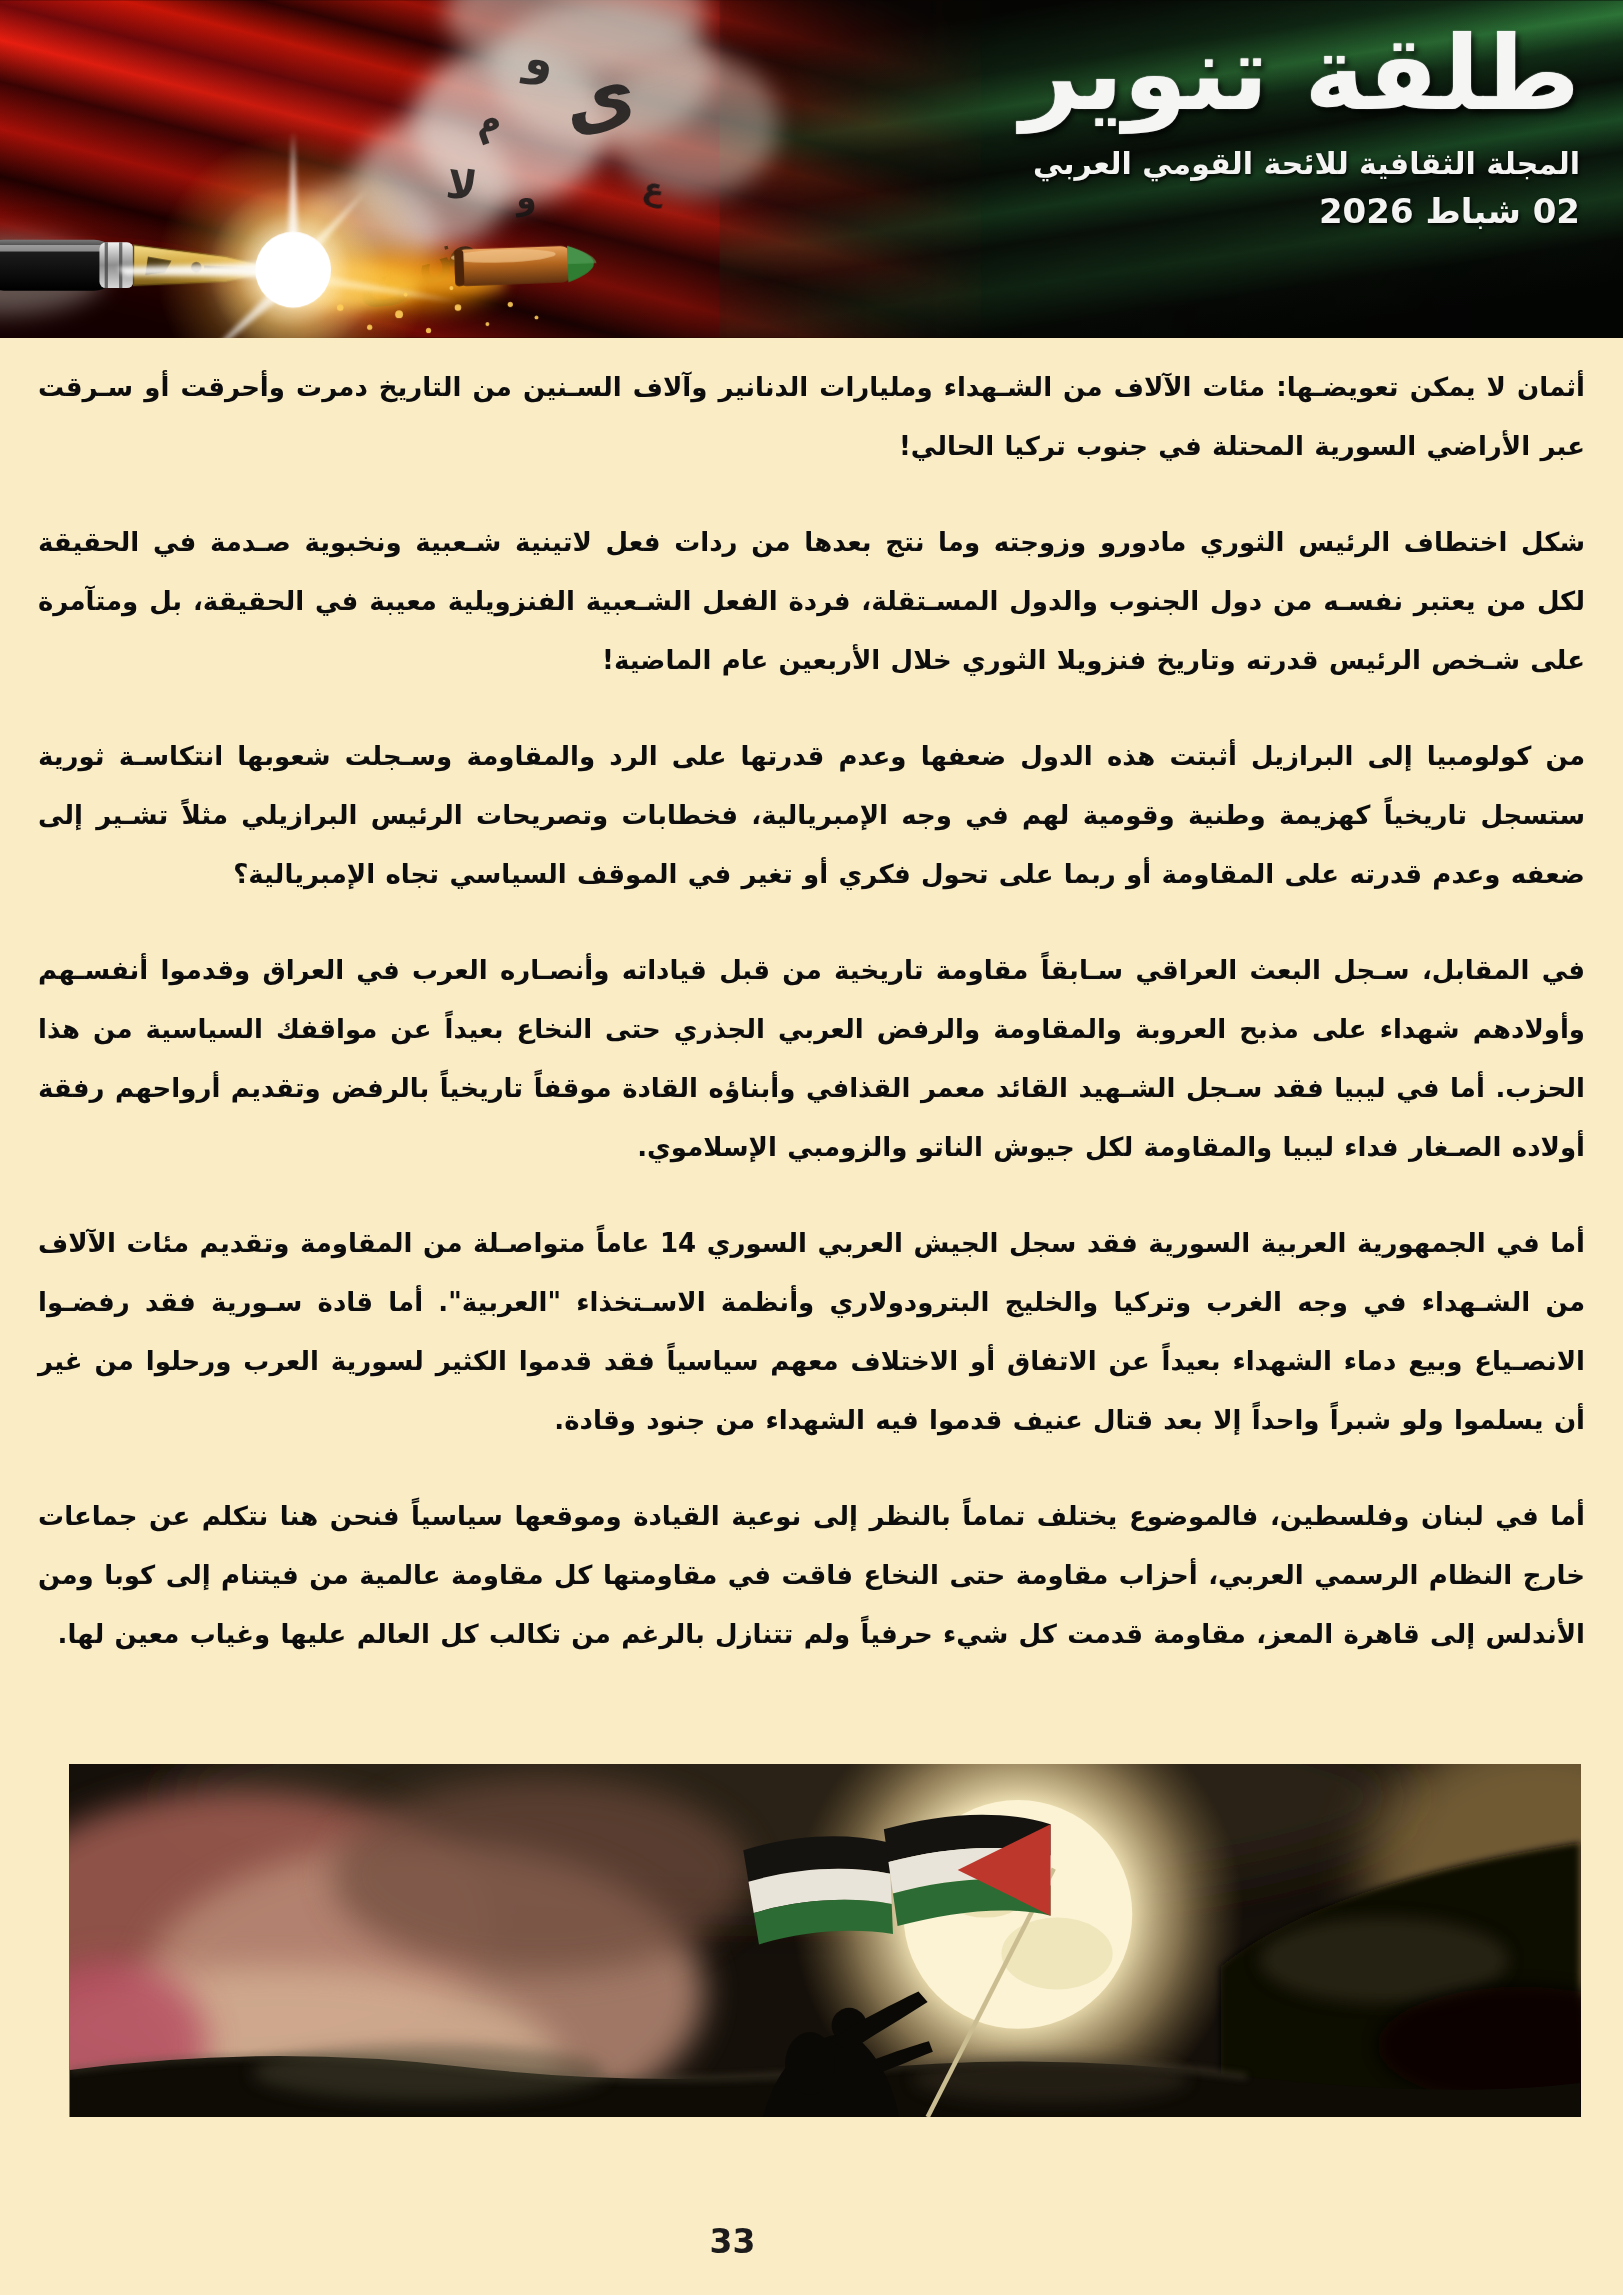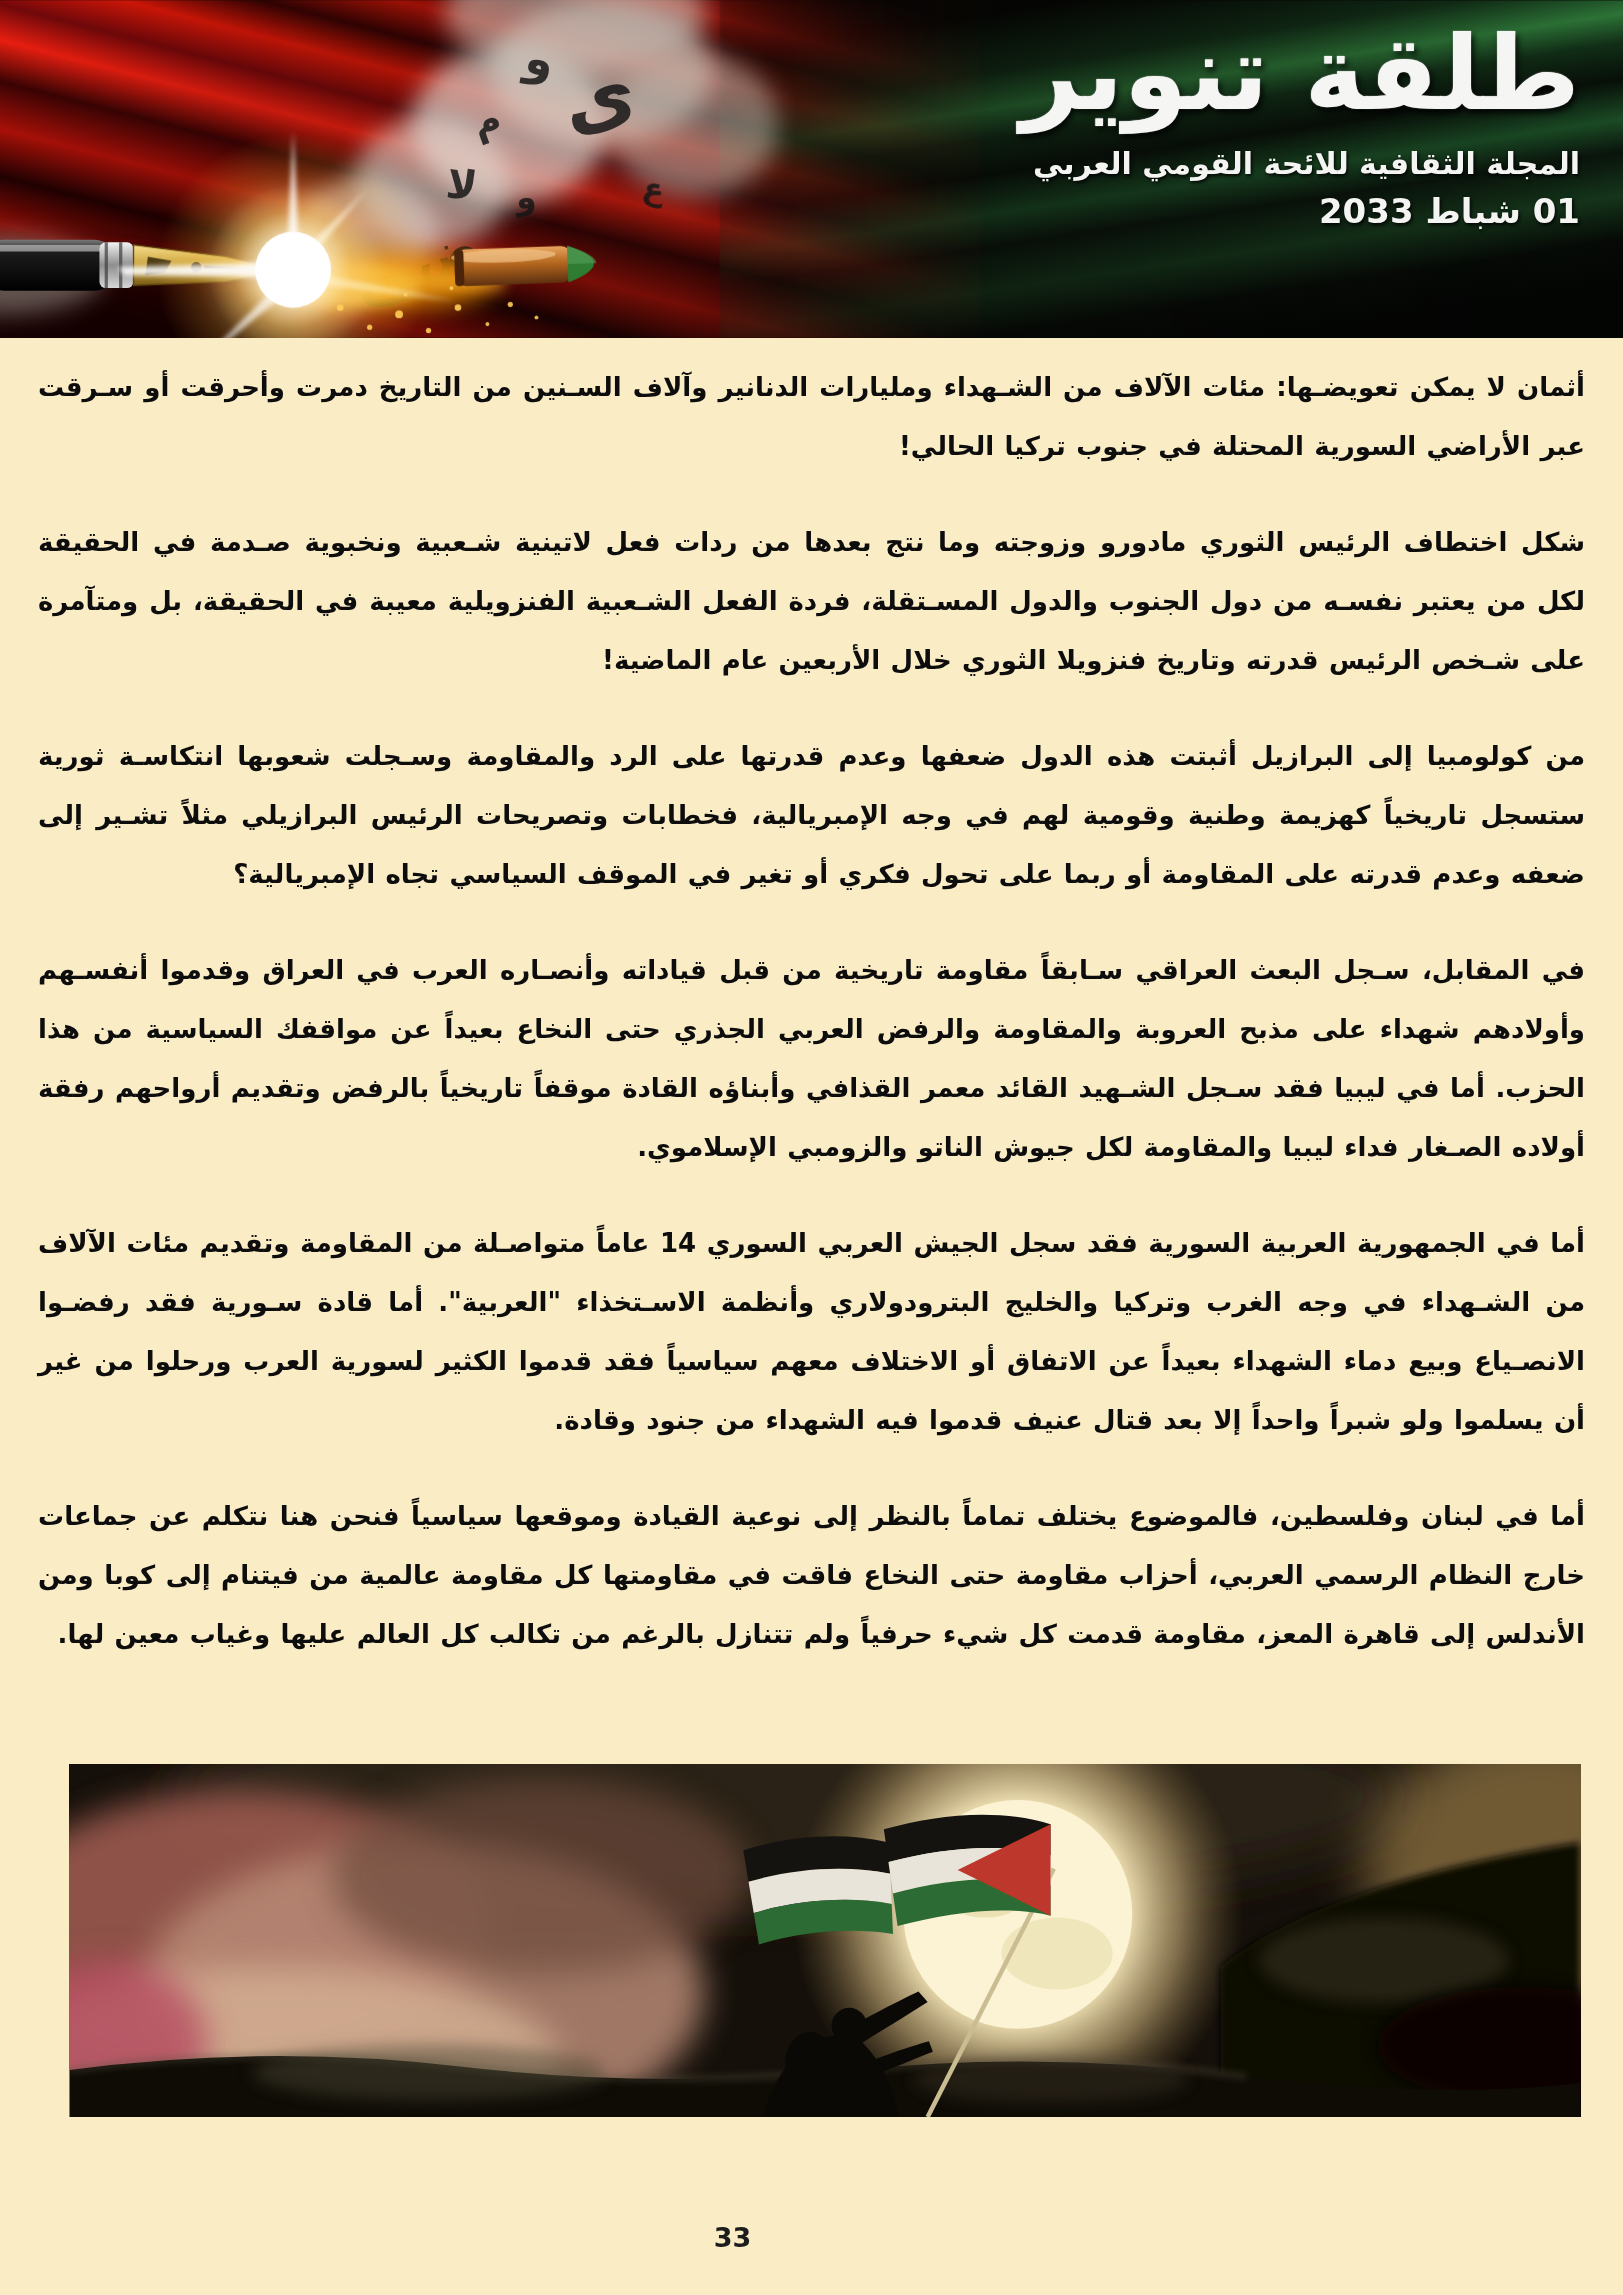--- a/index.html
+++ b/index.html
@@ -53,21 +53,21 @@
   }
   
   .photo{
     position:absolute; top:1764px; left:69px; width:1512px; height:353px;
     overflow:hidden; background:#15100a;
   }
   .photo svg{display:block;}
   
   .page-number{
     position:absolute; top:2222px; left:0; width:1465px;
-    text-align:center; font-size:27px; font-weight:bold; color:#1c1c1c;
+    text-align:center; font-size:33px; font-weight:bold; color:#1c1c1c;
   }
 </style>
 </head>
 <body>
 
 <div class="page">
 
   <div class="masthead">
     <svg width="1623" height="338" viewBox="0 0 2481 516" aria-hidden="true">
       <defs>
@@ -230,21 +230,21 @@
         <circle cx="780" cy="465" r="4"></circle>
           <circle cx="690" cy="440" r="3"></circle>
           <circle cx="620" cy="450" r="3"></circle>
         <circle cx="820" cy="485" r="3"></circle>
       </g>
     </svg>
 
     <div class="masthead-text">
       <div class="mast-title">طلقة تنوير</div>
       <div class="mast-subtitle">المجلة الثقافية للائحة القومي العربي</div>
-      <div class="mast-date">01 شباط 2033</div>
+      <div class="mast-date">02 شباط 2026</div>
     </div>
   </div>
 
   <div class="article">
     <p>أثمان لا يمكن تعويضـها: مئات الآلاف من الشـهداء ومليارات الدنانير وآلاف السـنين من التاريخ دمرت وأحرقت أو سـرقت عبر الأراضي السورية المحتلة في جنوب تركيا الحالي!</p>
     <p>شكل اختطاف الرئيس الثوري مادورو وزوجته وما نتج بعدها من ردات فعل لاتينية شـعبية ونخبوية صـدمة في الحقيقة لكل من يعتبر نفسـه من دول الجنوب والدول المسـتقلة، فردة الفعل الشـعبية الفنزويلية معيبة في الحقيقة، بل ومتآمرة على شـخص الرئيس قدرته وتاريخ فنزويلا الثوري خلال الأربعين عام الماضية!</p>
     <p>من كولومبيا إلى البرازيل أثبتت هذه الدول ضعفها وعدم قدرتها على الرد والمقاومة وسـجلت شعوبها انتكاسـة ثورية ستسجل تاريخياً كهزيمة وطنية وقومية لهم في وجه الإمبريالية، فخطابات وتصريحات الرئيس البرازيلي مثلاً تشـير إلى ضعفه وعدم قدرته على المقاومة أو ربما على تحول فكري أو تغير في الموقف السياسي تجاه الإمبريالية؟</p>
     <p>في المقابل، سـجل البعث العراقي سـابقاً مقاومة تاريخية من قبل قياداته وأنصـاره العرب في العراق وقدموا أنفسـهم وأولادهم شهداء على مذبح العروبة والمقاومة والرفض العربي الجذري حتى النخاع بعيداً عن مواقفك السياسية من هذا الحزب.  أما في ليبيا فقد سـجل الشـهيد القائد معمر القذافي وأبناؤه القادة موقفاً تاريخياً بالرفض وتقديم أرواحهم رفقة أولاده الصـغار فداء ليبيا والمقاومة لكل جيوش الناتو والزومبي الإسلاموي.</p>
     <p>أما في الجمهورية العربية السورية فقد سجل الجيش العربي السوري 14 عاماً متواصـلة من المقاومة وتقديم مئات الآلاف من الشـهداء في وجه الغرب وتركيا والخليج البترودولاري وأنظمة الاسـتخذاء "العربية".  أما قادة سـورية فقد رفضـوا الانصـياع وبيع دماء الشهداء بعيداً عن الاتفاق أو الاختلاف معهم سياسياً فقد قدموا الكثير لسورية العرب ورحلوا من غير أن يسلموا ولو شبراً واحداً إلا بعد قتال عنيف قدموا فيه الشهداء من جنود وقادة.</p>
     <p>أما في لبنان وفلسطين، فالموضوع يختلف تماماً بالنظر إلى نوعية القيادة وموقعها سياسياً فنحن هنا نتكلم عن جماعات خارج النظام الرسمي العربي، أحزاب مقاومة حتى النخاع فاقت في مقاومتها كل مقاومة عالمية من فيتنام إلى كوبا ومن الأندلس إلى قاهرة المعز، مقاومة قدمت كل شيء حرفياً ولم تتنازل بالرغم من تكالب كل العالم عليها وغياب معين لها.</p>

